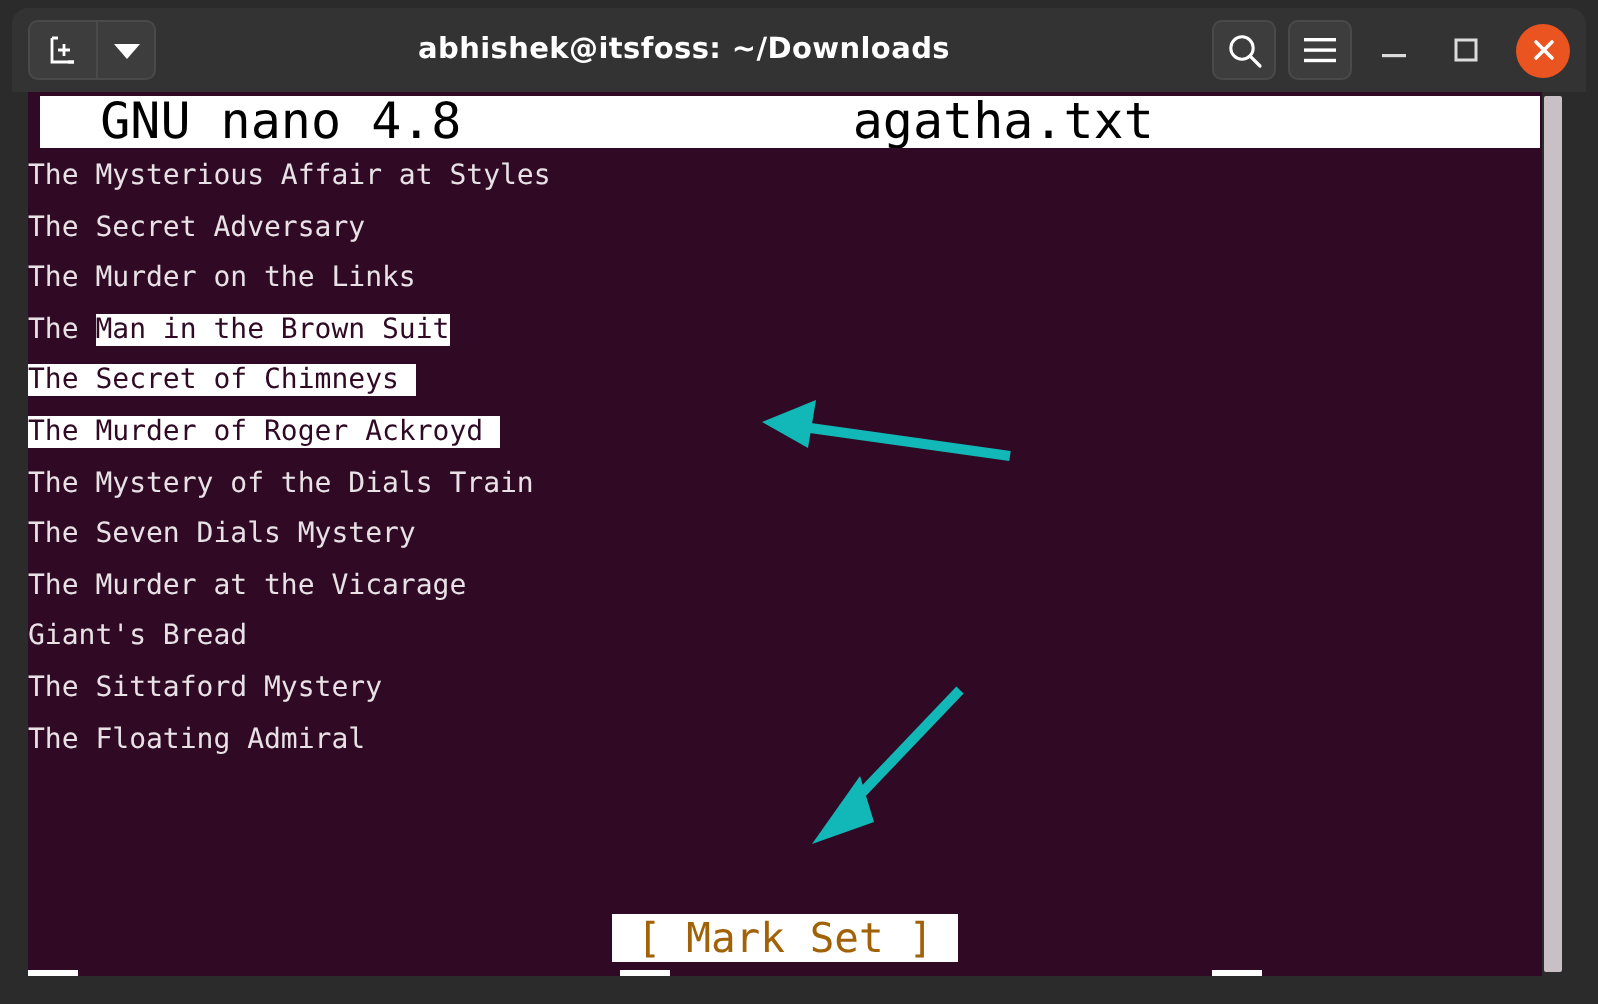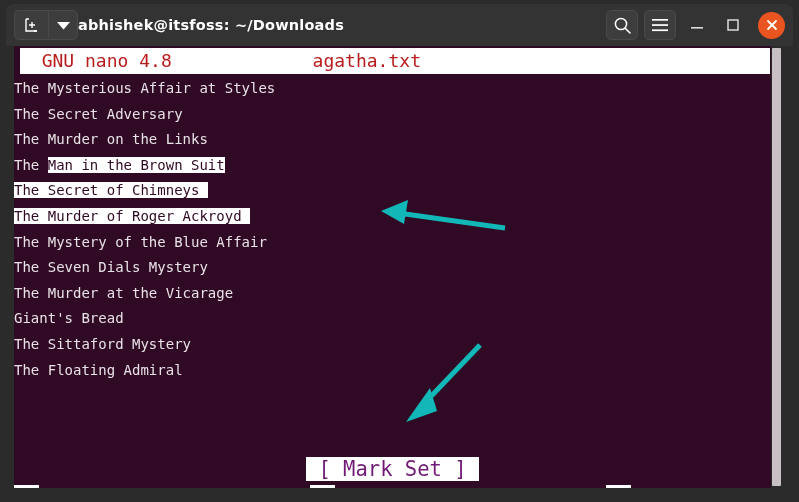--- a/index.html
+++ b/index.html
@@ -58,20 +58,21 @@
     justify-content: center;
     width: 34px;
     height: 30px;
     box-sizing: border-box;
   }
   .tb-btn.newtab { border-radius: 5px 0 0 5px; border-right: none; }
   .tb-btn.drop   { border-radius: 0 5px 5px 0; width: 30px; }
 
   #title-text {
     flex: 1;
+    text-align: center;
     color: #ffffff;
     font-family: "DejaVu Sans", sans-serif;
     font-size: 14.5px;
     font-weight: bold;
     letter-spacing: .2px;
     white-space: nowrap;
     overflow: hidden;
   }
 
   .tb-right {
@@ -159,23 +160,23 @@
     color: #ffffff;
   }
 
   
   #nano-header {
     position: absolute;
     left: 6px; top: 2px;
     width: 750px;
     height: 26px;
     background: #ffffff;
-    color: #b91c1c;
-    font-family: "DejaVu Sans Mono", monospace;
-    font-size: 18px;
+    color: #000000;
+    font-family: "DejaVu Sans Mono", monospace;
+    font-size: 25px;
     line-height: 26px;
     white-space: pre;
     overflow: hidden;
   }
 
   #textarea-block {
     position: absolute;
     left: 0; top: 30px;
     width: 757px;
   }
@@ -187,21 +188,21 @@
     width: 757px;
     height: 26px;
     line-height: 26px;
     text-align: center;
     font-family: "DejaVu Sans Mono", monospace;
     font-size: 20.5px;
     white-space: pre;
   }
   #status-line span.box {
     background: #ffffff;
-    color: #701a75;
+    color: #a16207;
     padding: 0;
   }
 
   
   #shortcuts {
     position: absolute;
     left: 0; top: 438px;
     width: 757px;
     font-family: "DejaVu Sans Mono", monospace;
     font-size: 20.5px;
@@ -290,21 +291,21 @@
 
       <div id="nano-header">  GNU nano 4.8             agatha.txt                        </div>
 
       <div id="textarea-block">
           <div class="row"><span>The Mysterious Affair at Styles</span></div>
           <div class="row"><span>The Secret Adversary</span></div>
           <div class="row"><span>The Murder on the Links</span></div>
           <div class="row"><span>The </span><span class="inv">Man in the Brown Suit</span></div>
           <div class="row"><span class="inv">The Secret of Chimneys </span></div>
           <div class="row"><span class="inv">The Murder of Roger Ackroyd </span></div>
-          <div class="row"><span>The Mystery of the Blue Affair</span></div>
+          <div class="row"><span>The Mystery of the Dials Train</span></div>
           <div class="row"><span>The Seven Dials Mystery</span></div>
           <div class="row"><span>The Murder at the Vicarage</span></div>
           <div class="row"><span>Giant's Bread</span></div>
           <div class="row"><span>The Sittaford Mystery</span></div>
           <div class="row"><span>The Floating Admiral</span></div>
         </div>
 
       <div id="status-line"><span class="box"> [ Mark Set ] </span></div>
 
       <div id="shortcuts">

